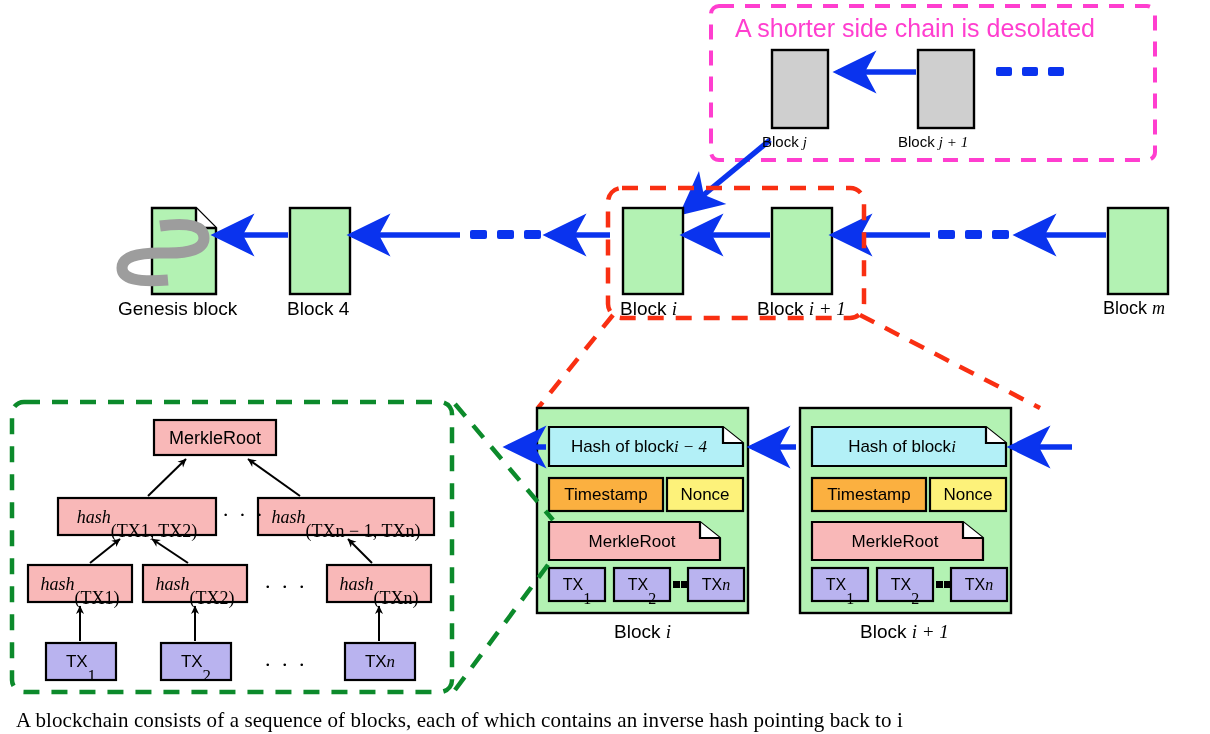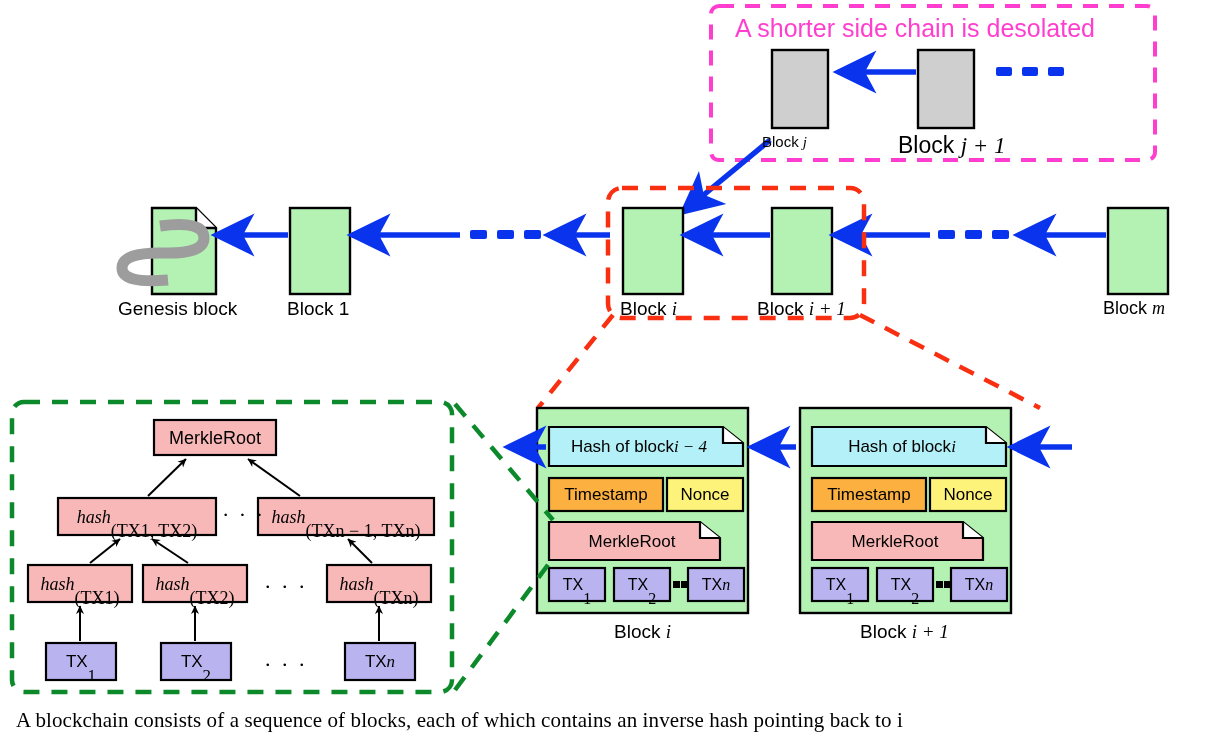--- a/index.html
+++ b/index.html
@@ -196,24 +196,24 @@
       <line x1="372" y1="563" x2="348" y2="539" stroke="#000000" stroke-width="2" marker-end="url(#blackArrow)"></line>
       <line x1="80" y1="641" x2="80" y2="606" stroke="#000000" stroke-width="2" marker-end="url(#blackArrow)"></line>
       <line x1="195" y1="641" x2="195" y2="606" stroke="#000000" stroke-width="2" marker-end="url(#blackArrow)"></line>
       <line x1="379" y1="641" x2="379" y2="606" stroke="#000000" stroke-width="2" marker-end="url(#blackArrow)"></line>
     </g>
   </svg>
 
   <div class="sidechain-title" style="left:735px; top:14px;">A shorter side chain is desolated</div>
 
   <div class="lbl" style="left:762px; top:134px; font-size:15px;"><span>Block </span><span class="mathit">j</span></div>
-  <div class="lbl" style="left:898px; top:134px; font-size:23px;"><span>Block </span><span class="mathit">j + 1</span></div>
+  <div class="lbl" style="left:898px; top:134px; font-size:15px;"><span>Block </span><span class="mathit">j + 1</span></div>
 
   <div class="lbl" style="left:118px; top:299px; font-size:19px;">Genesis block</div>
-  <div class="lbl" style="left:287px; top:299px; font-size:19px;">Block 1</div>
+  <div class="lbl" style="left:287px; top:299px; font-size:19px;">Block 4</div>
   <div class="lbl" style="left:620px; top:299px; font-size:19px;"><span>Block </span><span class="mathit">i</span></div>
   <div class="lbl" style="left:757px; top:299px; font-size:19px;"><span>Block </span><span class="mathit">i + 1</span></div>
   <div class="lbl" style="left:1103px; top:299px; font-size:18px;"><span>Block </span><span class="mathit">m</span></div>
 
   <div class="box-text" style="left:549px; top:430px; width:180px; height:32px; font-size:17px;">
       <span>Hash of block </span>
       <span class="mathit">i − 4</span>
     </div>
   <div class="box-text" style="left:549px; top:478px; width:114px; height:33px; font-size:17px;">Timestamp</div>
   <div class="box-text" style="left:667px; top:478px; width:76px; height:33px; font-size:17px;">Nonce</div>

